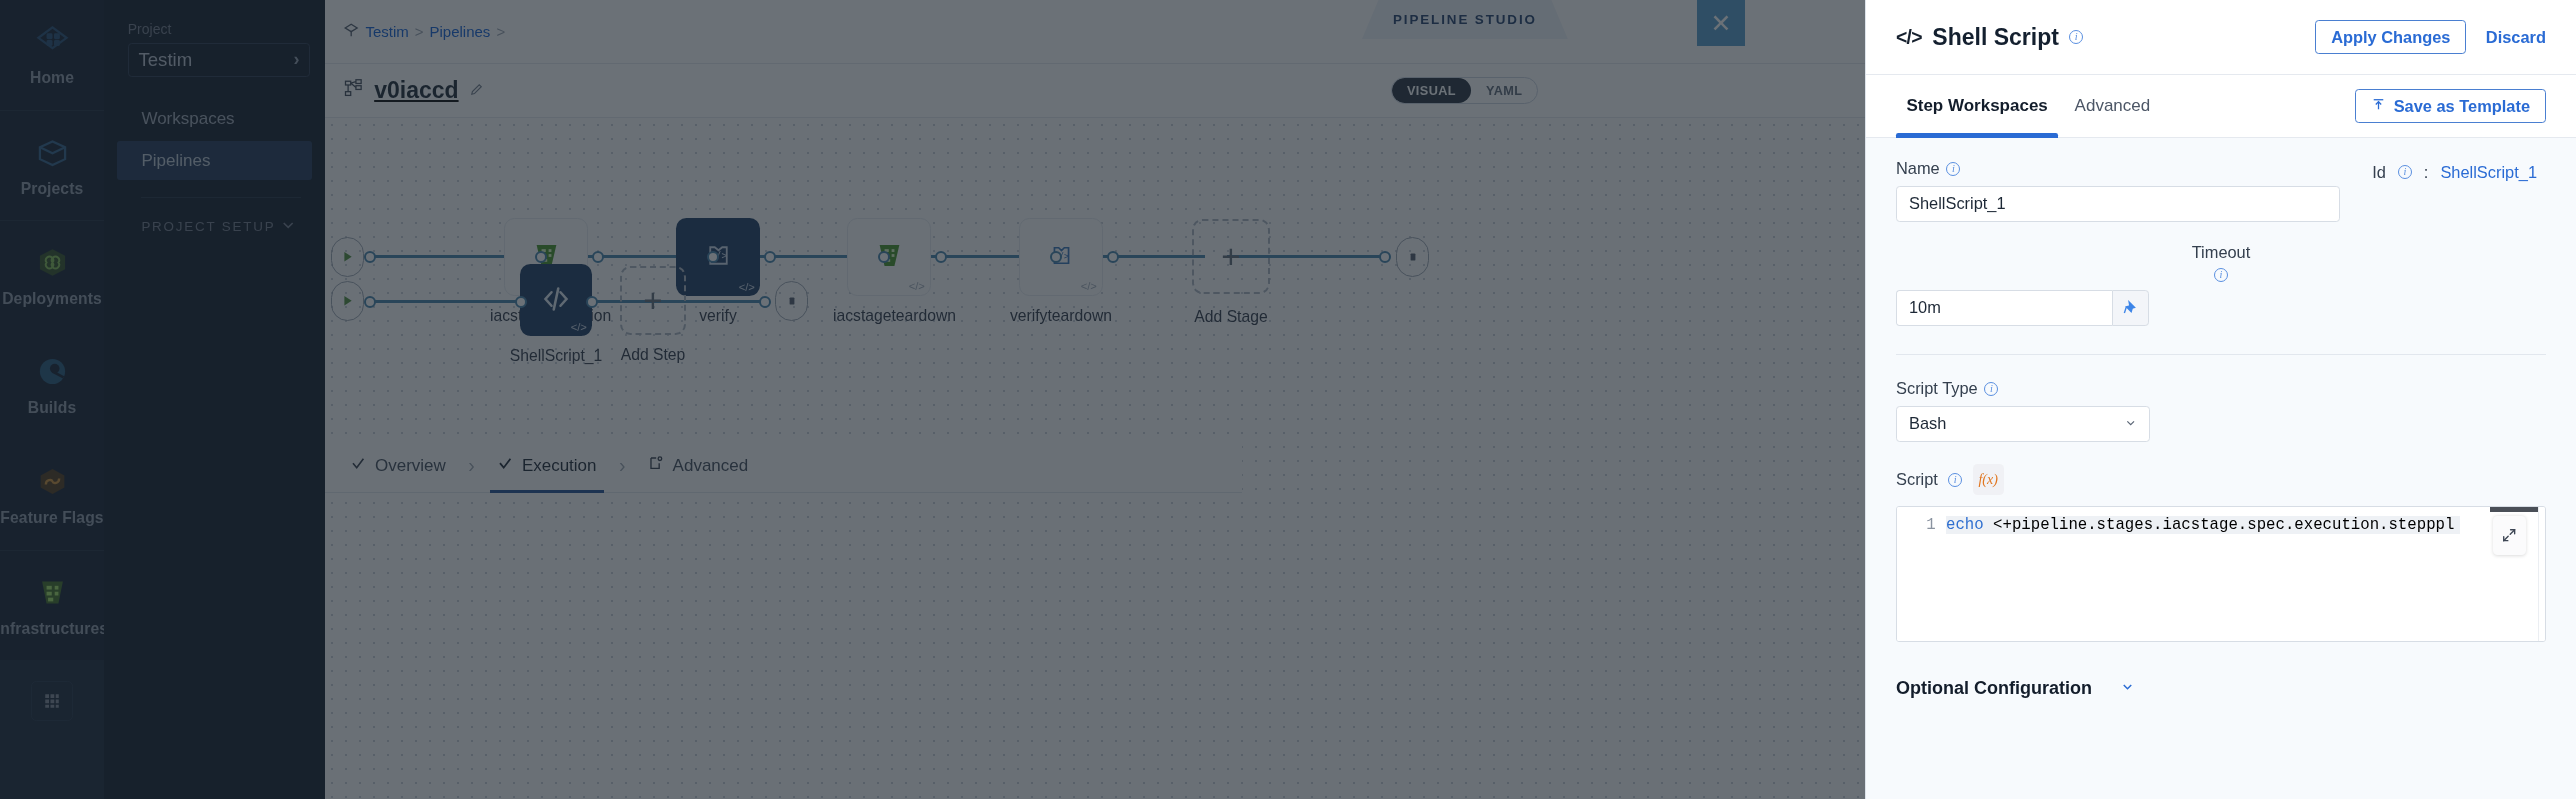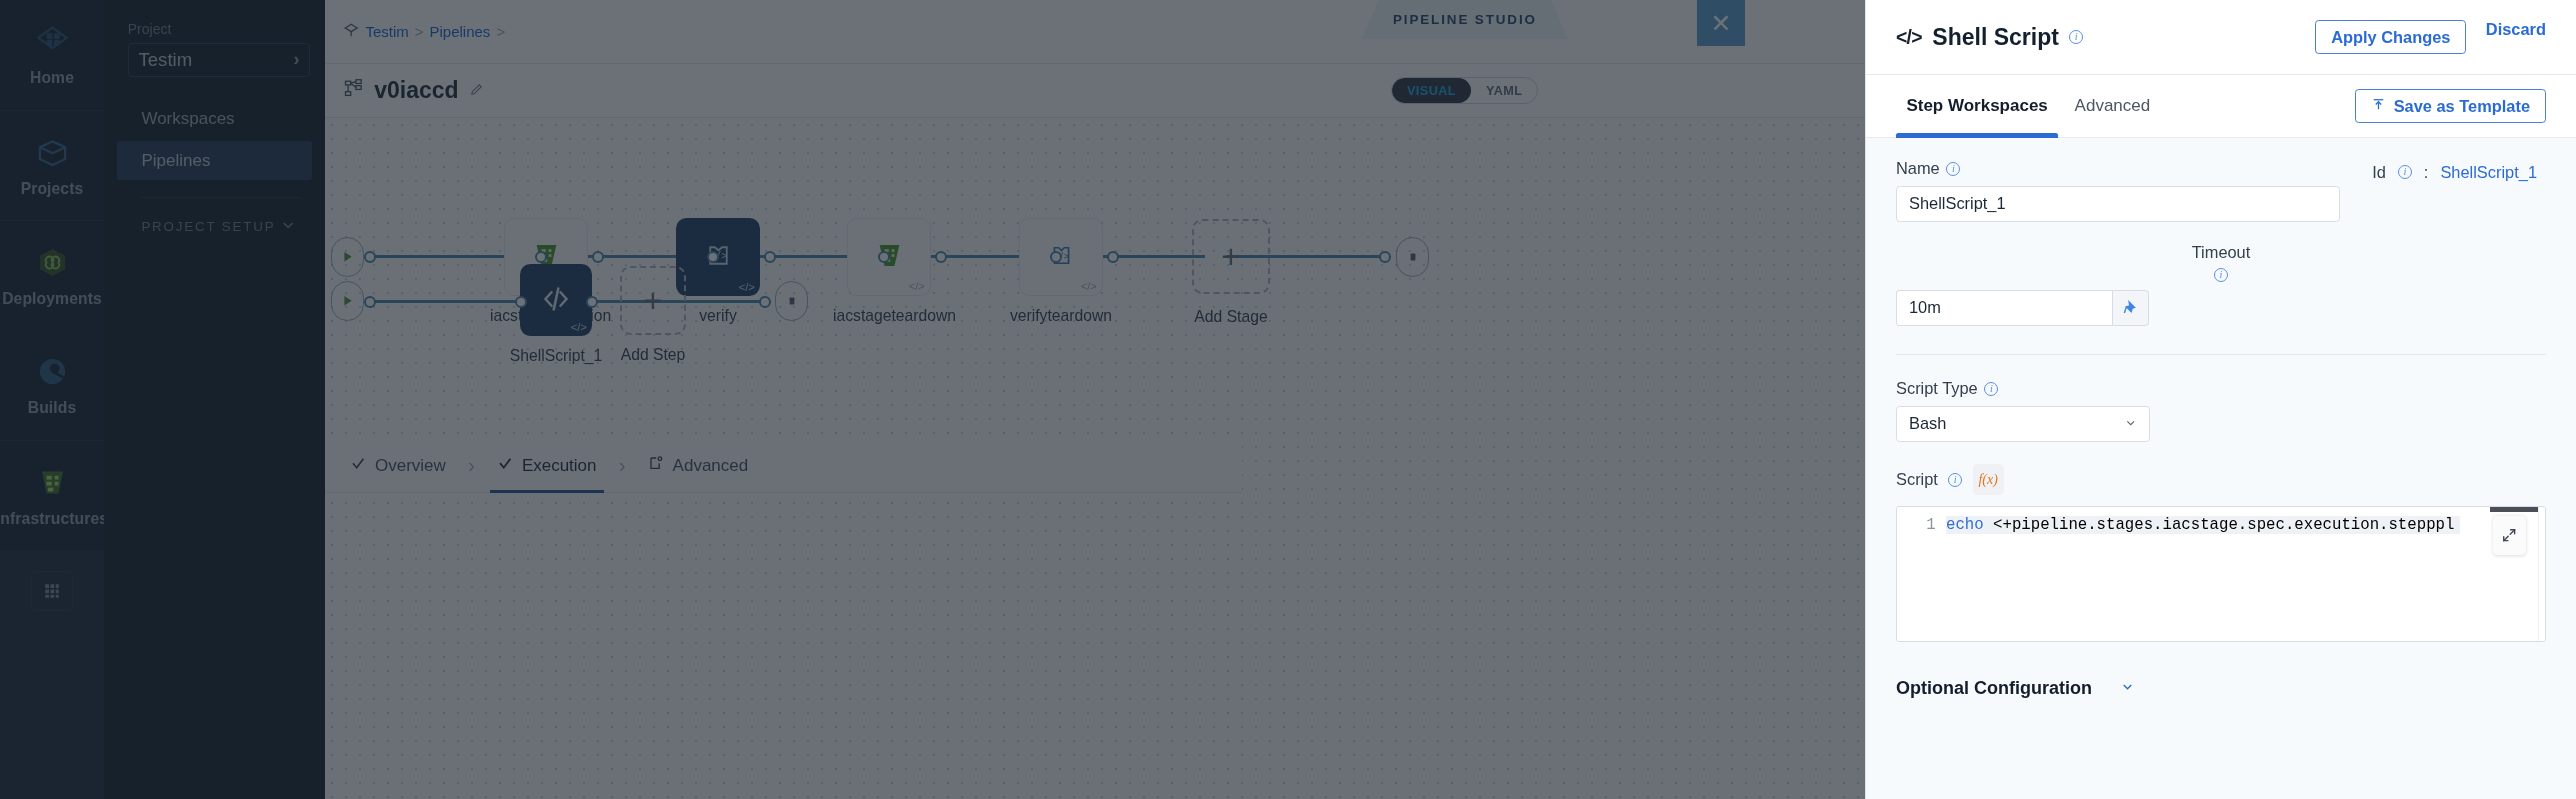--- a/index.html
+++ b/index.html
@@ -88,32 +88,32 @@
   }
   .close-btn {
     position:absolute; right: 831px; top: 0; width: 48px; height: 46px;
     background:#4f9ac9; color:#fff; display:flex; align-items:center;
     justify-content:center; font-size: 25px; cursor:pointer; font-weight: 300;
   }
   .titlebar {
     height: 54px; display:flex; align-items:center; position:relative;
     border-bottom: 0.7px solid #e4e8ee; background:#fff;
   }
-  .pipeline-title { display:flex; align-items:center; gap: 10.4px; padding-left: 19.4px; }
+  .pipeline-title { display:flex; align-items:center; gap: 10.4px; padding-left: 19.4px; text-decoration: underline; }
   .pipeline-title .ptxt { font-size: 23px; font-weight: 700; color:#15202e; }
   .vy-toggle {
     position:absolute; left: 1066px; top: 13.4px;
     display:flex; border:0.7px solid #c9d2de; border-radius: 13.4px; overflow:hidden;
     height: 27px; background:#fff;
   }
   .vy-toggle div {
     padding: 0 15px; display:flex; align-items:center; font-size: 12.7px;
     font-weight:700; letter-spacing:0.4px; cursor:pointer; color:#5a6574;
   }
-  .vy-toggle div.on { background:#202b3a; color:#0ea5e9; border-radius:13.4px; }
+  .vy-toggle div.on { background:#202b3a; color:#ffffff; border-radius:13.4px; }
 
   .graph {
     position:absolute; left:0; right:0; top: 118px; bottom: 0;
     background-color:#fbfcfd;
     background-image: radial-gradient(#c6ccd5 1px, transparent 1.1px);
     background-size: 14px 14px;
   }
 
   .node { position:absolute; }
   .node-box {
@@ -175,21 +175,21 @@
     display:flex; flex-direction:column;
   }
   .panel-head {
     height: 75px; background:#fff; display:flex; align-items:center;
     padding: 0 30px 0 30px; justify-content:space-between;
     border-bottom:0.7px solid #e5e9ef;
   }
   .panel-title { display:flex; align-items:center; gap: 10.4px; }
   .panel-title .code-glyph { font-size: 19.4px; color:#16202e; font-weight:700; letter-spacing:-0.7px;}
   .panel-title .ttxt { font-size: 23px; font-weight:700; color:#14202f; }
-  .panel-head-actions { display:flex; gap: 19.4px; }
+  .panel-head-actions { display:flex; align-items:center; gap: 19.4px; }
   .btn-outline {
     border:0.7px solid #4a7fd1; color:#2a6bd4; background:#fff; border-radius:3.7px;
     height: 34px; padding: 0 15px; font-size: 16.4px; cursor:pointer;
     font-family:"Liberation Sans", sans-serif; font-weight:700;
     display:flex; align-items:center; gap:7.5px;
   }
   .btn-text { color:#2a6bd4; font-size: 16.4px; font-weight:700; cursor:pointer; }
 
   .panel-tabs {
     height: 63px; background:#fff; display:flex; align-items:center;
@@ -323,20 +323,29 @@
       <span class="rail-icon">
         <svg viewBox="0 0 50 50" width="37" height="37">
           <circle cx="25" cy="25" r="17" fill="#1e5276"></circle>
           <circle cx="28" cy="21" r="6.5" fill="#0e1a2b"></circle>
           <path d="M25 25 L40 33" stroke="#0e1a2b" stroke-width="3.5"></path>
         </svg>
       </span>
       <span class="rail-label">Builds</span>
     </div>
 
+    <div class="rail-item">
+      <span class="rail-icon">
+        <svg viewBox="0 0 50 50" width="37" height="37">
+          <path d="M25 8 L41 17 L41 33 L25 42 L9 33 L9 17 Z" fill="#4a3212"></path>
+          <path d="M16 29 C16 22 24 22 25 25 C26 28 34 28 34 21" fill="none" stroke="#c98b2f" stroke-width="3.2"></path>
+        </svg>
+      </span>
+      <span class="rail-label">Feature Flags</span>
+    </div>
 
     <div class="rail-item rail-sep">
       <span class="rail-icon">
         <svg viewBox="0 0 50 50" width="37" height="37">
           <path d="M11 10 L39 10 L33 40 L17 40 Z" fill="#3c6b1f"></path>
           <g fill="#9ede5f">
               <rect x="17" y="16" width="7" height="5"></rect>
               <rect x="28" y="16" width="5" height="5"></rect>
           <rect x="17" y="24" width="7" height="5"></rect>
               <rect x="28" y="24" width="5" height="5"></rect>

